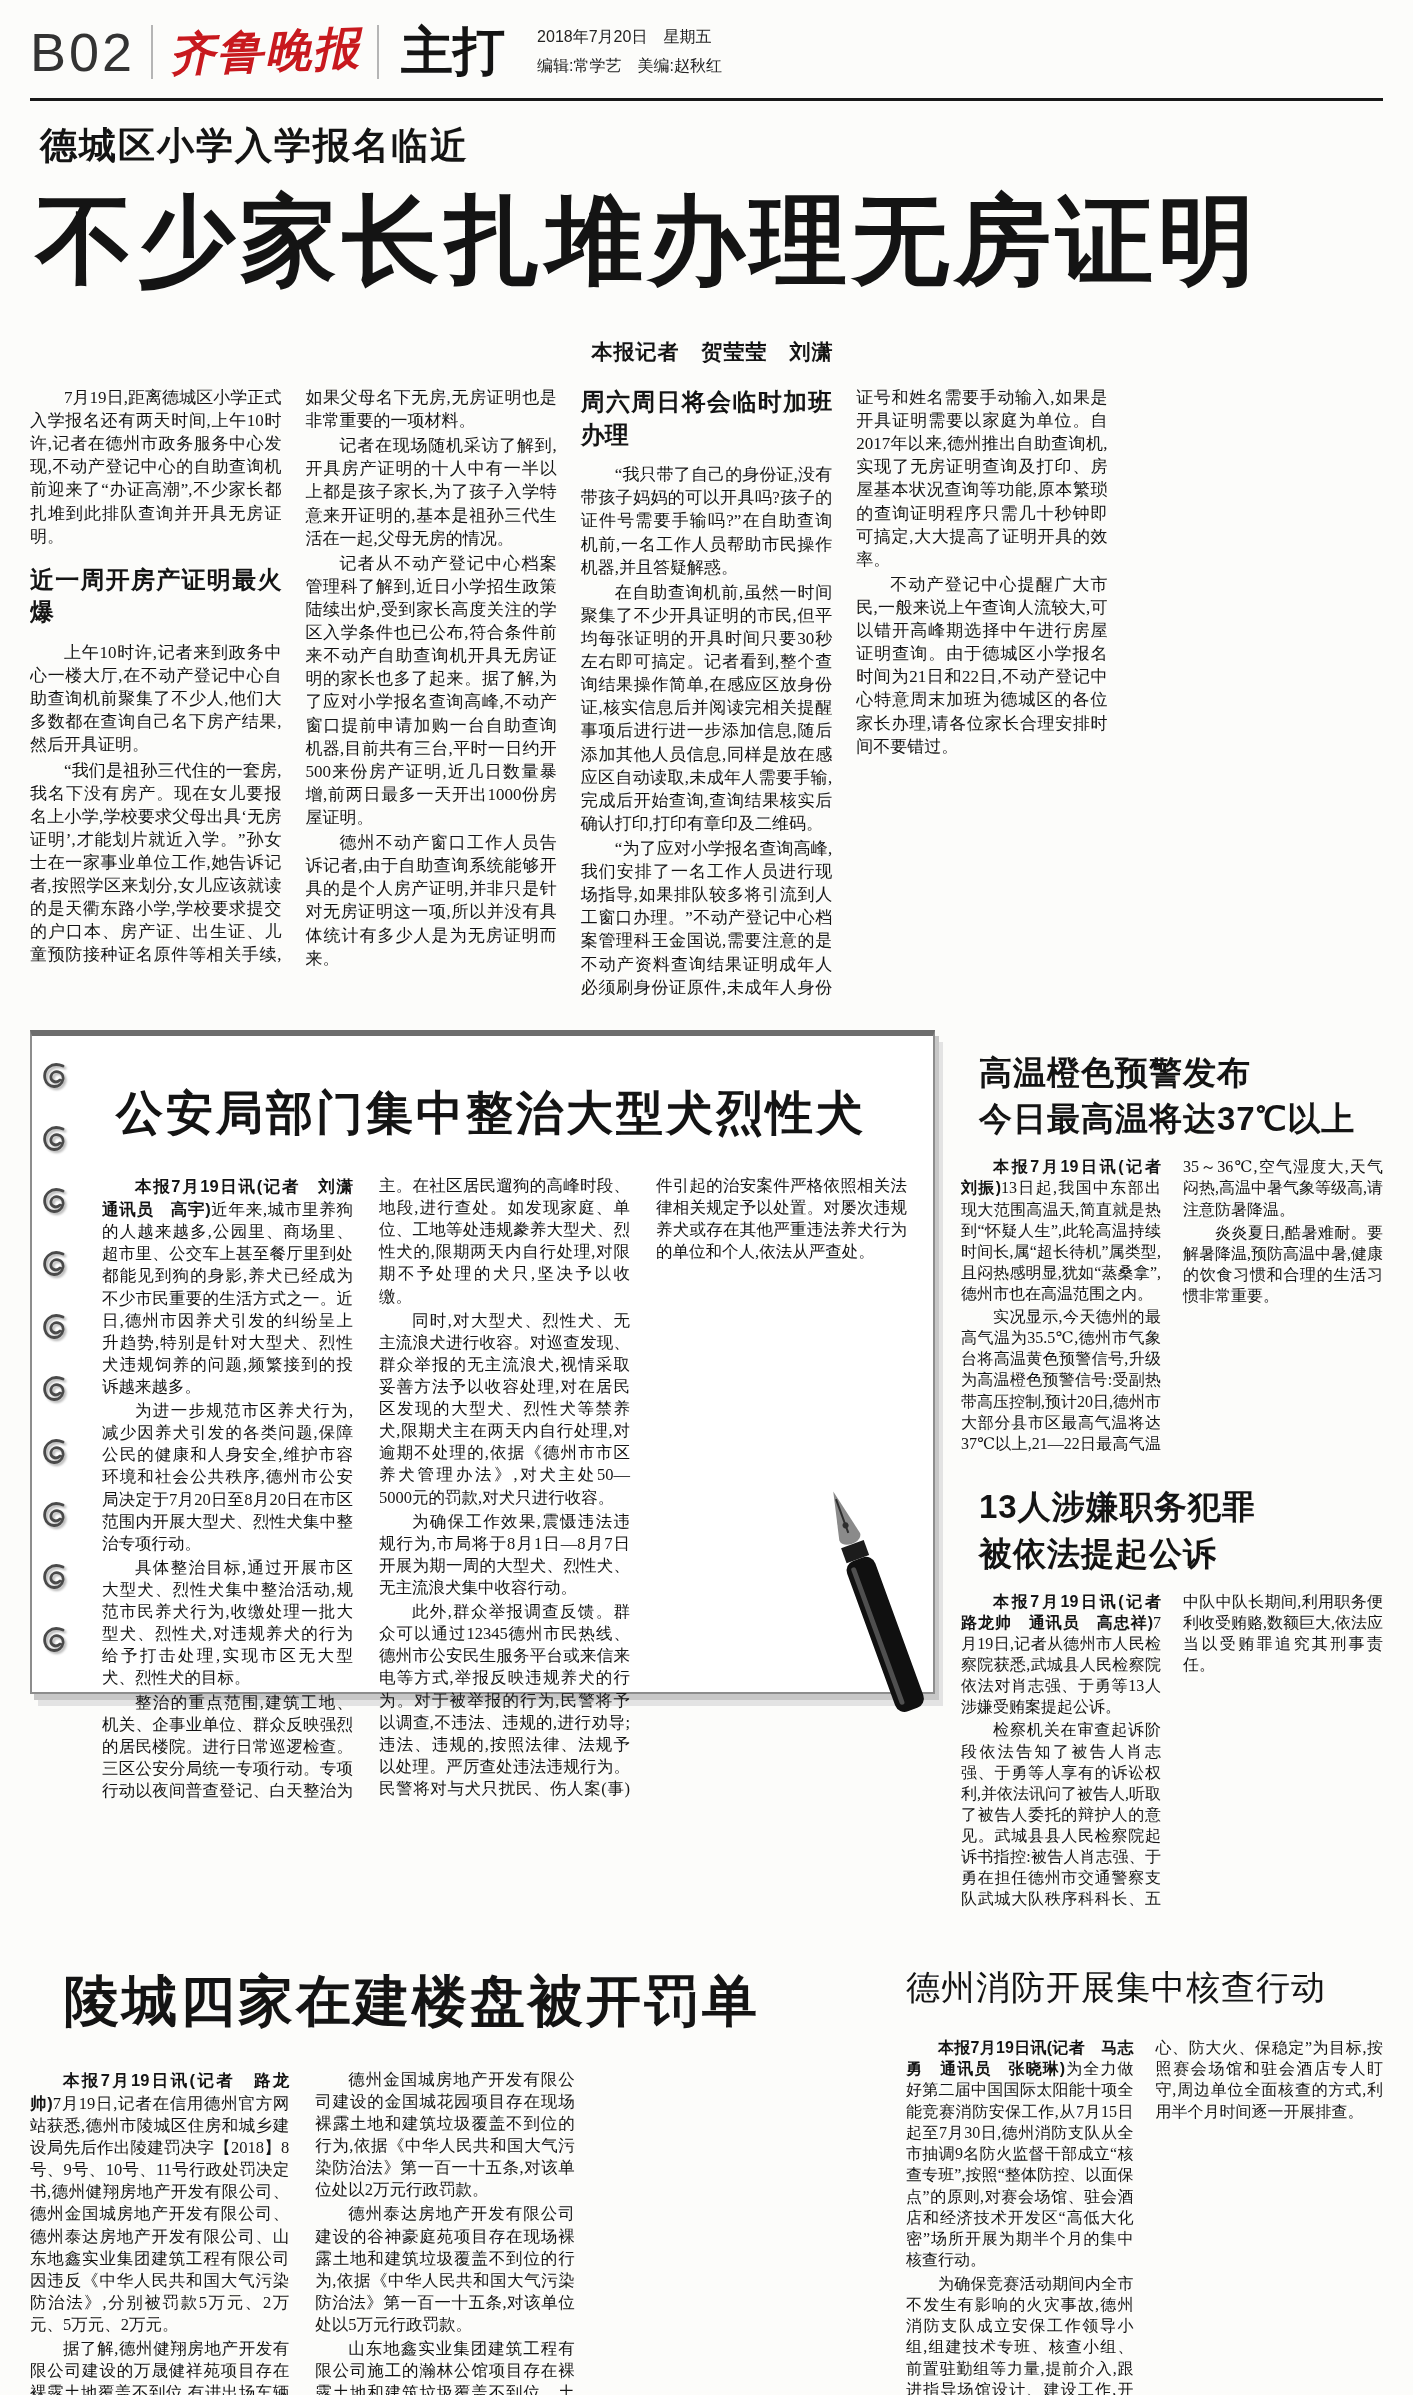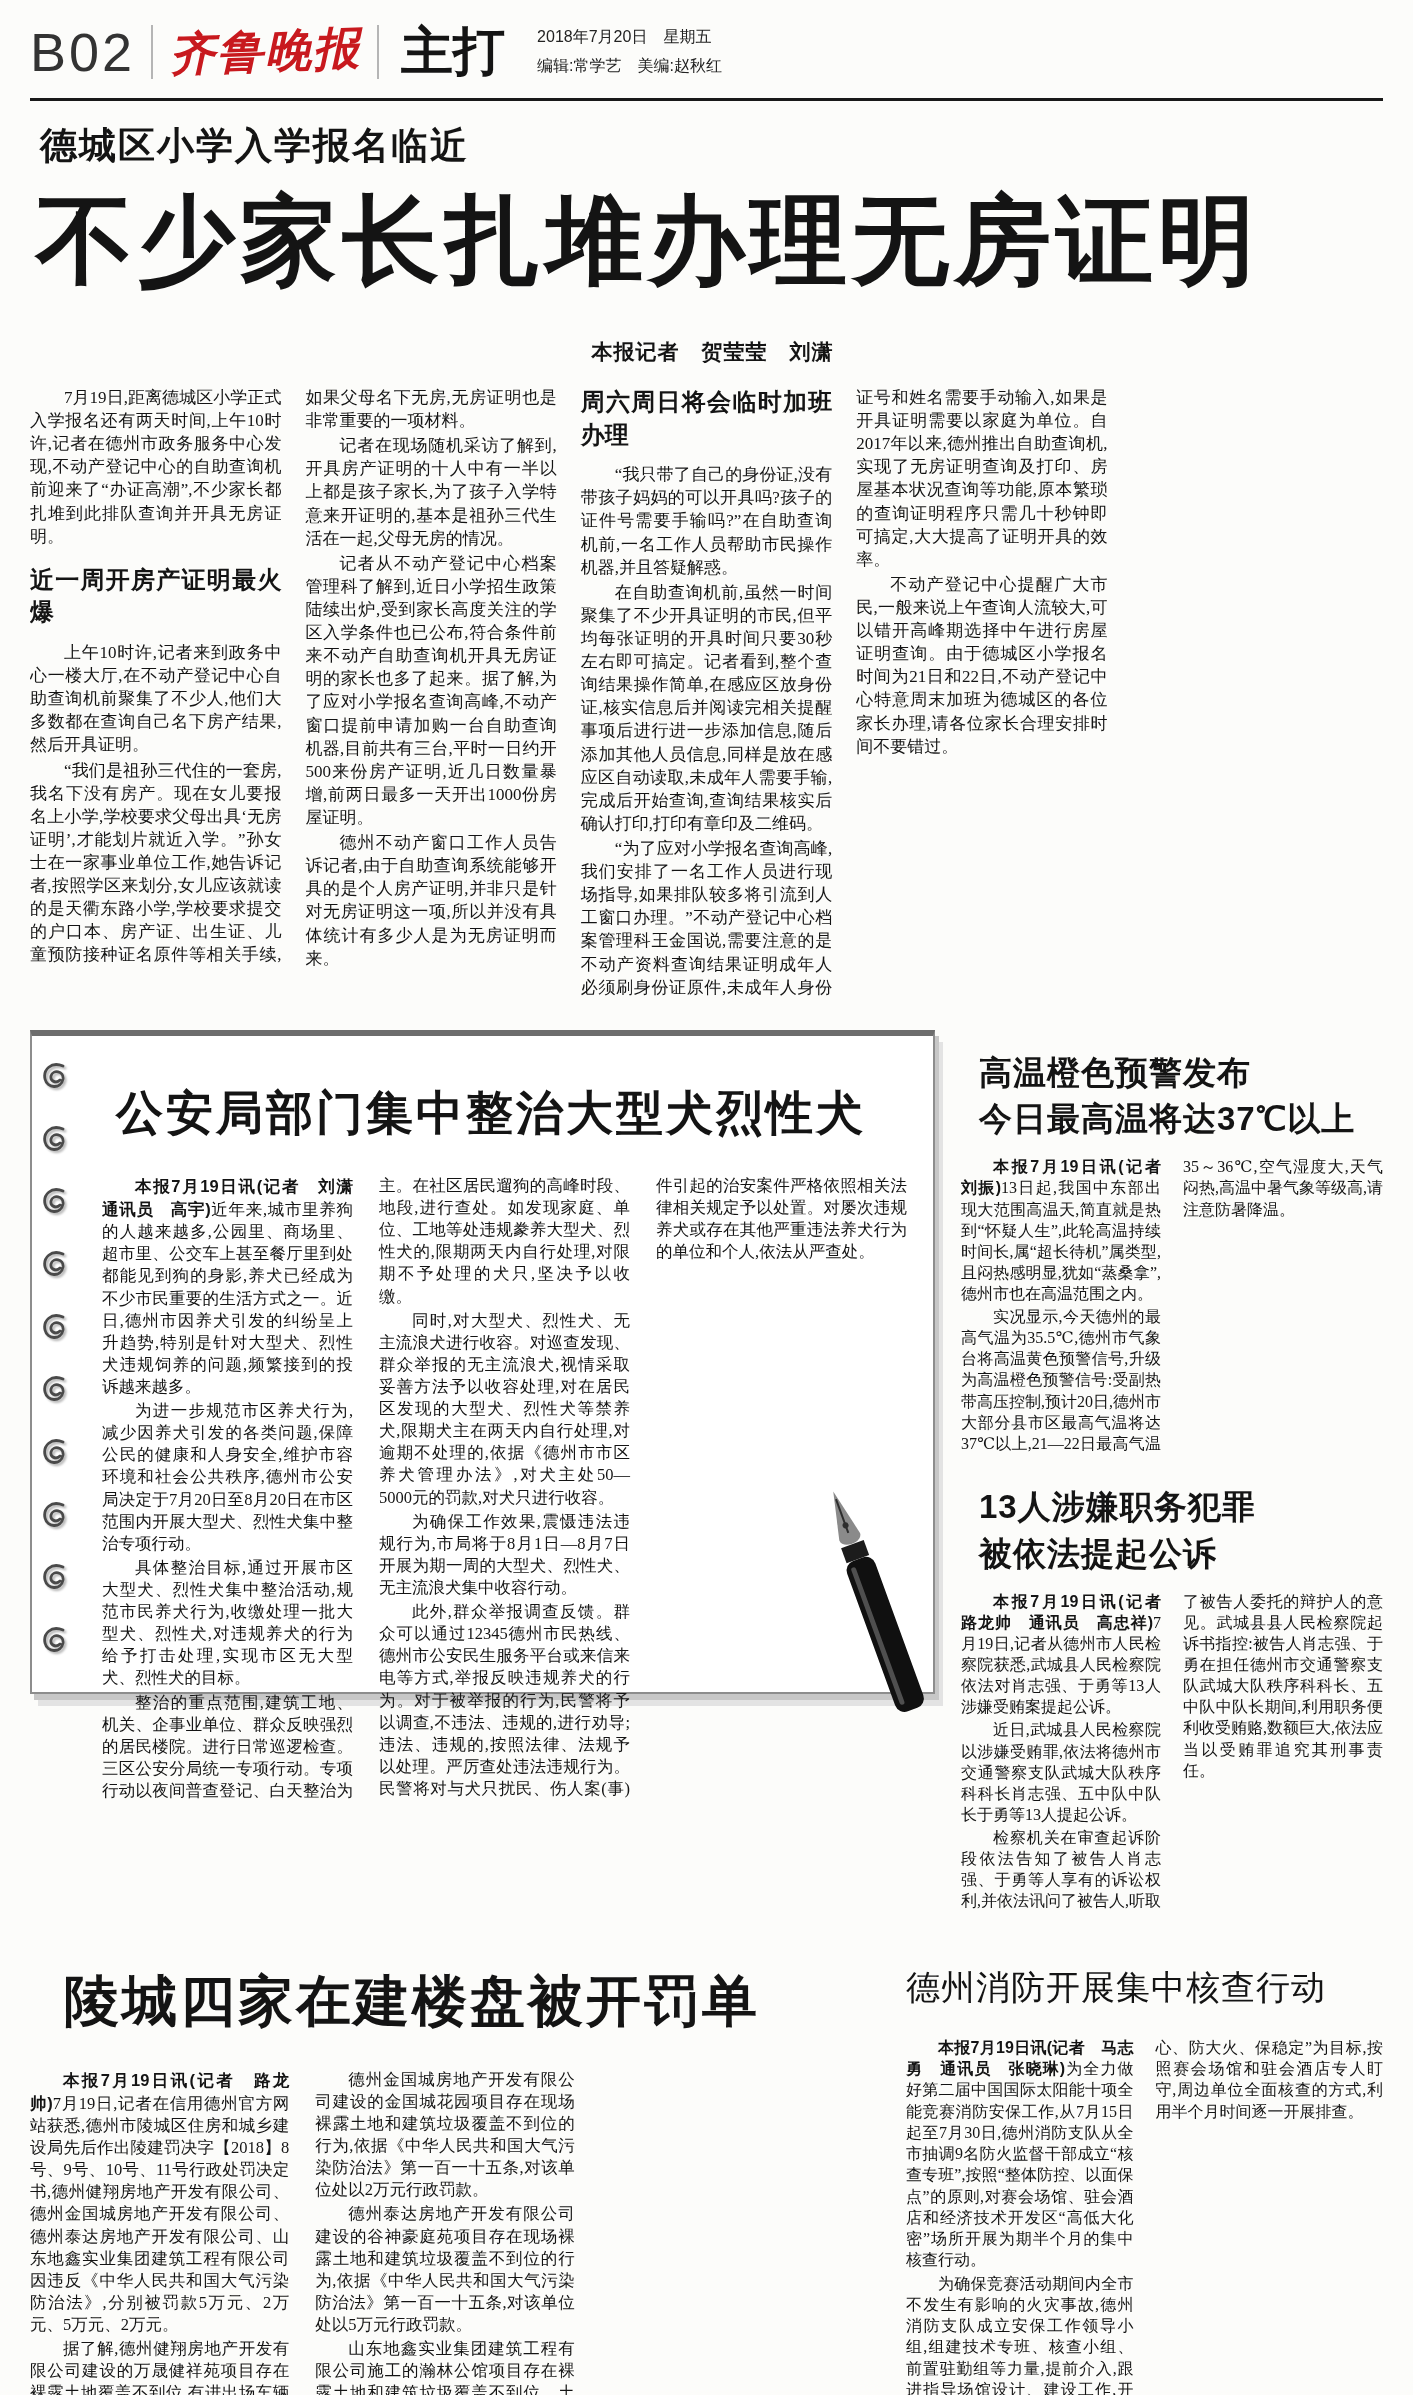--- a/index.html
+++ b/index.html
@@ -170,31 +170,31 @@
 
     <div class="right-col">
       <div>
         <div class="brief-headline">
           <div>高温橙色预警发布</div>
           <div>今日最高温将达37℃以上</div>
         </div>
         <div class="brief-body weather-body">
           <p><span class="inline-byline">本报7月19日讯(记者　刘振)</span><span>13日起,我国中东部出现大范围高温天,简直就是热到“怀疑人生”,此轮高温持续时间长,属“超长待机”属类型,且闷热感明显,犹如“蒸桑拿”,德州市也在高温范围之内。</span></p>
           <p>实况显示,今天德州的最高气温为35.5℃,德州市气象台将高温黄色预警信号,升级为高温橙色预警信号:受副热带高压控制,预计20日,德州市大部分县市区最高气温将达37℃以上,21—22日最高气温35～36℃,空气湿度大,天气闷热,高温中暑气象等级高,请注意防暑降温。</p>
+          <p>炎炎夏日,酷暑难耐。要解暑降温,预防高温中暑,健康的饮食习惯和合理的生活习惯非常重要。</p>
         </div>
       </div>
 
       <div class="prosecution">
         <div class="brief-headline">
           <div>13人涉嫌职务犯罪</div>
           <div>被依法提起公诉</div>
         </div>
         <div class="brief-body prosecution-body">
           <p><span class="inline-byline">本报7月19日讯(记者　路龙帅　通讯员　高忠祥)</span><span>7月19日,记者从德州市人民检察院获悉,武城县人民检察院依法对肖志强、于勇等13人涉嫌受贿案提起公诉。</span></p>
-          <p>近日,武城县人民检察院以涉嫌受贿罪,依法将德州市交通警察支队武城大队秩序科科长肖志强、五中队中队长于勇等13人提起公诉。</p>
           <p>检察机关在审查起诉阶段依法告知了被告人肖志强、于勇等人享有的诉讼权利,并依法讯问了被告人,听取了被告人委托的辩护人的意见。武城县县人民检察院起诉书指控:被告人肖志强、于勇在担任德州市交通警察支队武城大队秩序科科长、五中队中队长期间,利用职务便利收受贿赂,数额巨大,依法应当以受贿罪追究其刑事责任。</p>
         </div>
       </div>
     </div>
   </div>
 
   <div class="bottom-row">
     <div class="lingcheng">
       <div class="lc-headline">陵城四家在建楼盘被开罚单</div>
       <div class="lc-body">

